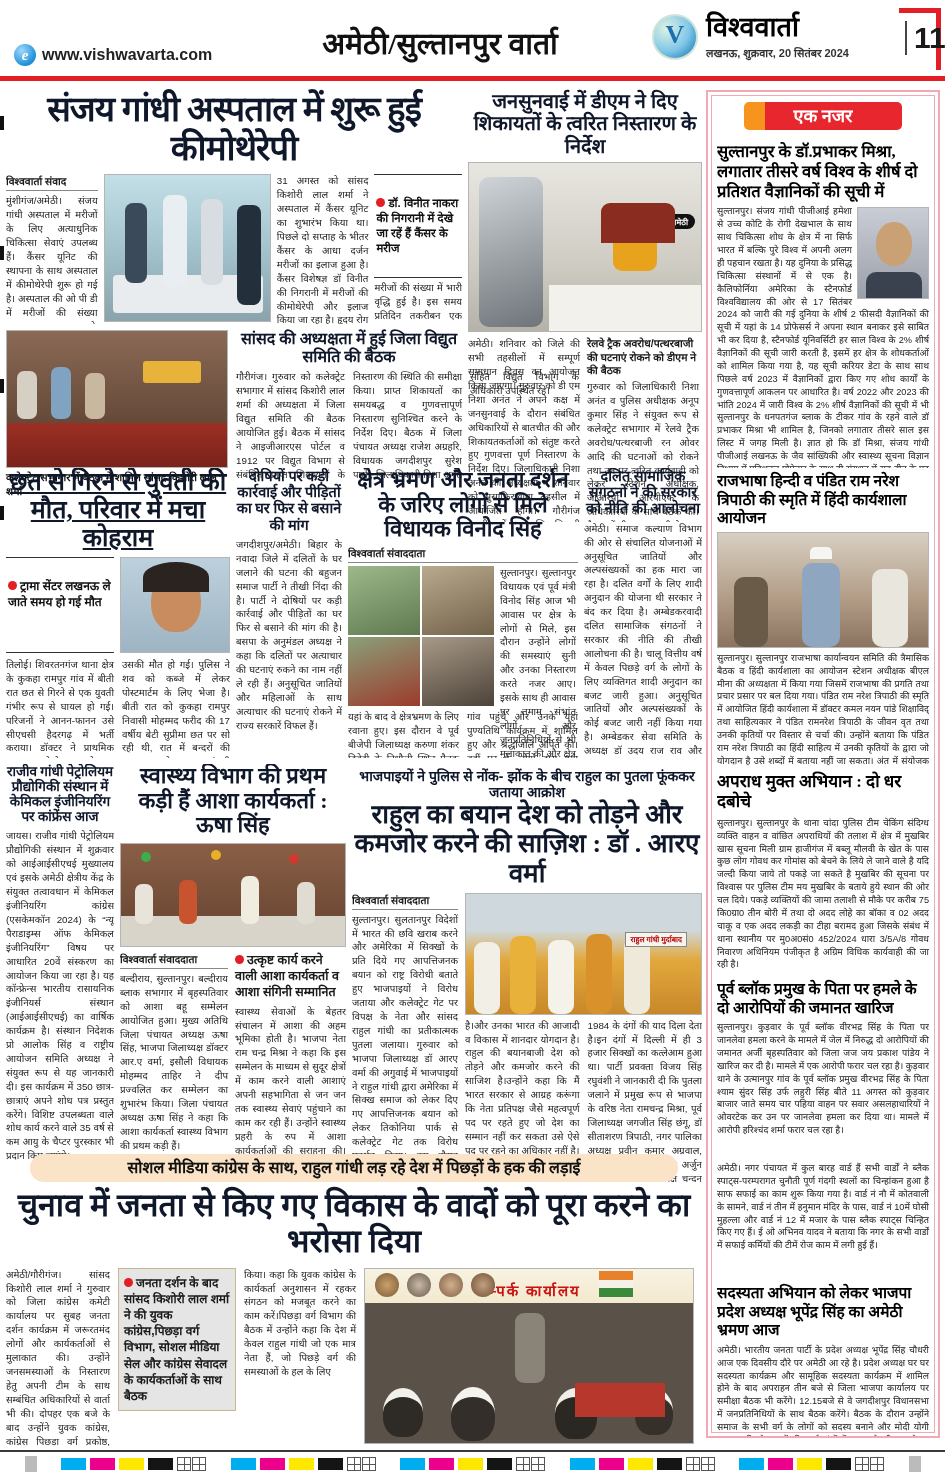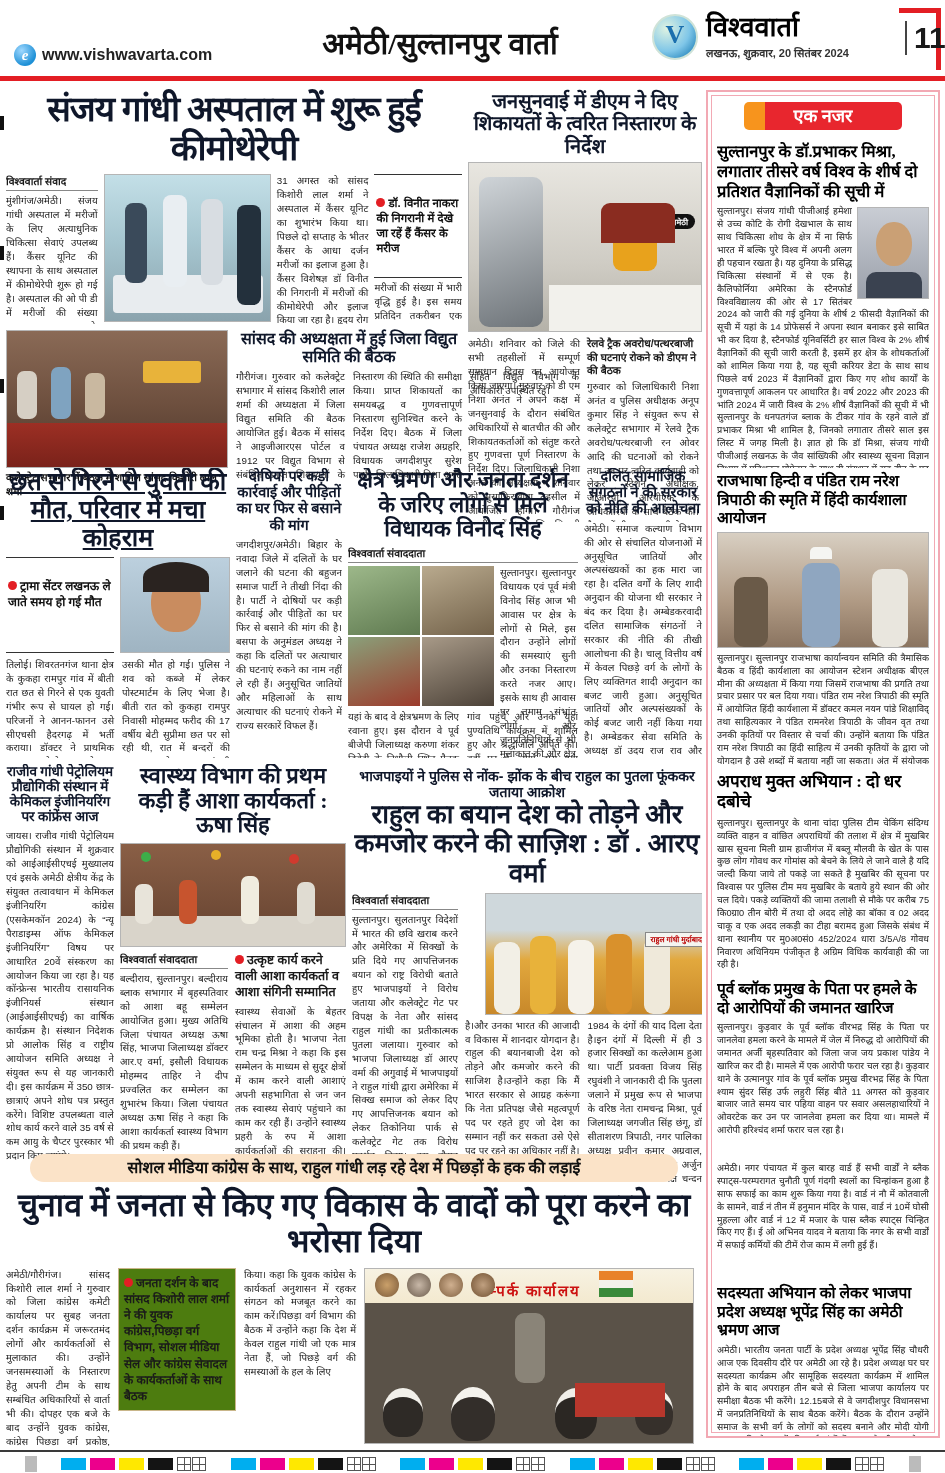--- a/index.html
+++ b/index.html
@@ -58,21 +58,21 @@
               display:flex;align-items:center;justify-content:space-evenly;background:#fff;}
   .cmyk-group{display:flex;align-items:center;gap:4px;}
   .sq{width:25px;height:12px;}
   .reg{display:flex;gap:1px;}
   .reg i{display:block;width:12px;height:12px;border:1px solid #555;position:relative;}
   .reg i::before{content:"";position:absolute;left:50%;top:0;width:1px;height:100%;background:#555;}
   .reg i::after{content:"";position:absolute;top:50%;left:0;height:1px;width:100%;background:#555;}
   .gray-sq{width:12px;height:16px;background:#bbb;}
   .kicker{background:#fbe3c8;border-radius:14px;text-align:center;font-family:"Liberation Serif",serif;
           font-weight:bold;font-size:16px;line-height:28px;color:#111;}
-  .beige-note{background:#4d7c0f;border:1px solid #c9b68a;padding:6px 5px;font-weight:bold;font-size:12px;line-height:1.35;}
+  .beige-note{background:#e5e5e5;border:1px solid #c9b68a;padding:6px 5px;font-weight:bold;font-size:12px;line-height:1.35;}
 </style>
 </head>
 <body>
 
 <div class="page">
 
   <div class="tick" style="top:116px"></div>
   <div class="tick" style="top:246px"></div>
   <div class="tick" style="top:379px"></div>
   <div class="tick" style="top:506px"></div>
@@ -226,21 +226,21 @@
 
     <div class="abs" style="left:346px;top:674px;width:350px;height:418px;overflow:hidden;">
       <div class="hl" style="font-size:14px;margin-top:5px;font-family:'Liberation Sans',sans-serif;">भाजपाइयों ने पुलिस से नोंक- झोंक के बीच राहुल का पुतला फूंककर जताया आक्रोश</div>
       <div class="hl" style="font-size:26px;">राहुल का बयान देश को तोड़ने और कमजोर करने की साज़िश : डॉ . आरए वर्मा</div>
       <div style="display:flex;gap:7px;margin-top:5px;height:312px;">
         <div style="width:106px;">
           <div class="byline">विश्ववार्ता संवाददाता</div>
           <div class="bd">सुल्तानपुर। सुलतानपुर विदेशों में भारत की छवि खराब करने और अमेरिका में सिक्खों के प्रति दिये गए आपत्तिजनक बयान को राष्ट्र विरोधी बताते हुए भाजपाइयों ने विरोध जताया और कलेक्ट्रेट गेट पर विपक्ष के नेता और सांसद राहुल गांधी का प्रतीकात्मक पुतला जलाया। गुरुवार को भाजपा जिलाध्यक्ष डॉ आरए वर्मा की अगुवाई में भाजपाइयों ने राहुल गांधी द्वारा अमेरिका में सिक्ख समाज को लेकर दिए गए आपत्तिजनक बयान को लेकर तिकोनिया पार्क से कलेक्ट्रेट गेट तक विरोध प्रदर्शन किया। इस दौरान भाजपाइयों ने कांग्रेस पार्टी और राहुल गांधी मुर्दाबाद के नारे लगाए। कलेक्ट्रेट गेट पहुंचने पर राहुल गांधी का प्रतीकात्मक पुतला जलाया।</div>
         </div>
         <div style="width:237px;">
-          <div class="ph" style="width:237px;height:122px;background:linear-gradient(180deg,#cfd8dc 0%,#cfd8dc 30%,#e2a83d 55%,#c8882a 100%);margin-left:20px;">
+          <div class="ph" style="width:237px;height:122px;background:linear-gradient(180deg,#cfd8dc 0%,#cfd8dc 30%,#e2a83d 55%,#c8882a 100%);">
             <div style="position:absolute;left:8px;bottom:0;width:26px;height:72px;background:#f2efe6;border-radius:9px;"></div>
             <div style="position:absolute;left:44px;bottom:0;width:26px;height:78px;background:#e8b23a;border-radius:9px;"></div>
             <div style="position:absolute;left:82px;bottom:0;width:26px;height:74px;background:#f5f2ea;border-radius:9px;"></div>
             <div style="position:absolute;left:120px;bottom:0;width:26px;height:80px;background:#d9912c;border-radius:9px;"></div>
             <div style="position:absolute;left:158px;bottom:0;width:26px;height:76px;background:#efe9da;border-radius:9px;"></div>
             <div class="placard"><span>राहुल गांधी मुर्दाबाद</span></div>
           </div>
           <div class="bd cols2" style="height:182px;margin-top:4px;">
             <span>है।और उनका भारत की आजादी व विकास में शानदार योगदान है।राहुल की बयानबाजी देश को तोड़ने और कमजोर करने की साजिश है।उन्होंने कहा कि मैं भारत सरकार से आग्रह करूंगा कि नेता प्रतिपक्ष जैसे महत्वपूर्ण पद पर रहते हुए जो देश का सम्मान नहीं कर सकता उसे ऐसे पद पर रहने का अधिकार नहीं है। पूर्व क्षेत्रीय अध्यक्ष डॉ एमपी सिंह ने कहा राहुल गांधी ने सिक्खों के खिलाफ जो बयान दिया है वह 1984 के दंगों की याद दिला देता है।इन दंगों में दिल्ली में ही 3 हजार सिक्खों का कत्लेआम हुआ था। पार्टी प्रवक्ता विजय सिंह रघुवंशी ने जानकारी दी कि पुतला जलाने में प्रमुख रूप से भाजपा के वरिष्ठ नेता रामचन्द्र मिश्रा, पूर्व जिलाध्यक्ष जगजीत सिंह छंगू, डॉ सीताशरण त्रिपाठी, नगर पालिका</span> <span>अध्यक्ष प्रवीन कुमार अग्रवाल, संदीप सिंह, भाजपा नेता अर्जुन पटेल, युवा मोर्चा अध्यक्ष चन्दन नारायण सिंह, घनश्याम चौहान, प्रवक्ता विजय सिंह रघुवंशी, नगर अध्यक्ष आकाश जायसवाल, डॉ राममूर्ति गुप्ता, आशीष सिंह रानू, आरएनजीत सिंह टीटू, सतनाम सिंह, रणजीत सिंह संत, हरदीप सिंह, चरणजीत सिंह, सुनील वर्मा, अजय जायसवाल, गांधी सिंह, प्रीति प्रकाश, संजय सोमवंशी, अरुण सिंह, रमेश शर्मा, धर्मेन्द्र कुमार, प्रदीप शुक्ला, विवेक सिंह विपिन, राजेश सिंह, पूजा कर्मोधन, अफजल अंसारी, रेनू सिंह, मंगरू प्रजापति, प्रवीण मिश्रा, रचना अग्रवाल, मनोज श्रीवास्तव, इन्द्रदेव मिश्रा, महेन्द्र पाल सिंह, नरेंद्र सिंह शिन्दे, मोन्टी मिश्रा, रेनू तिवारी, मंजू तिवारी आदि मौजूद रहे।</span>
           </div>

